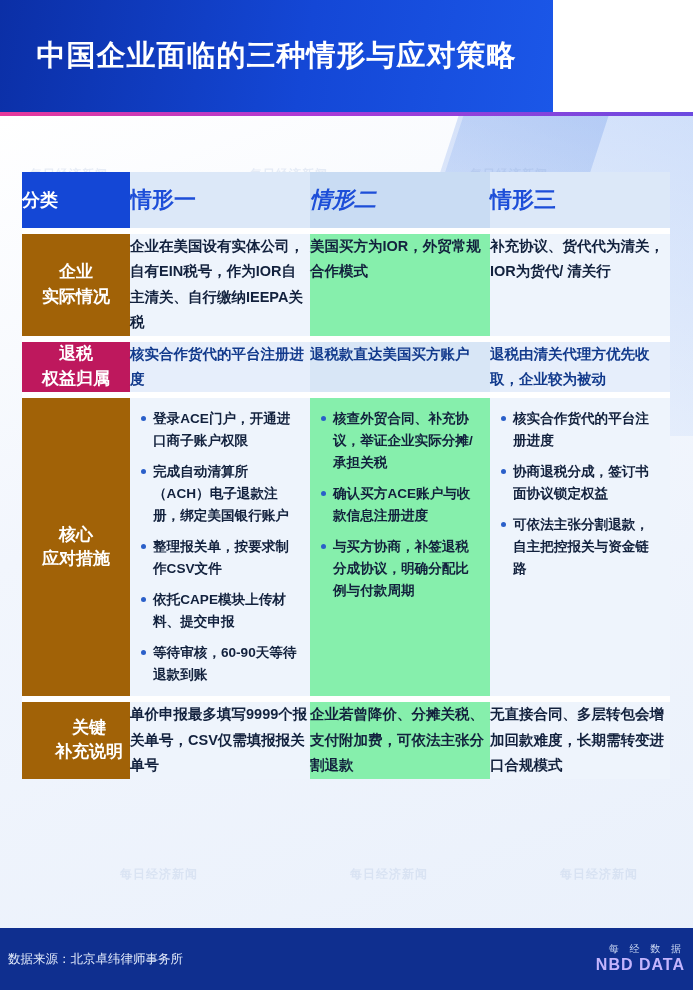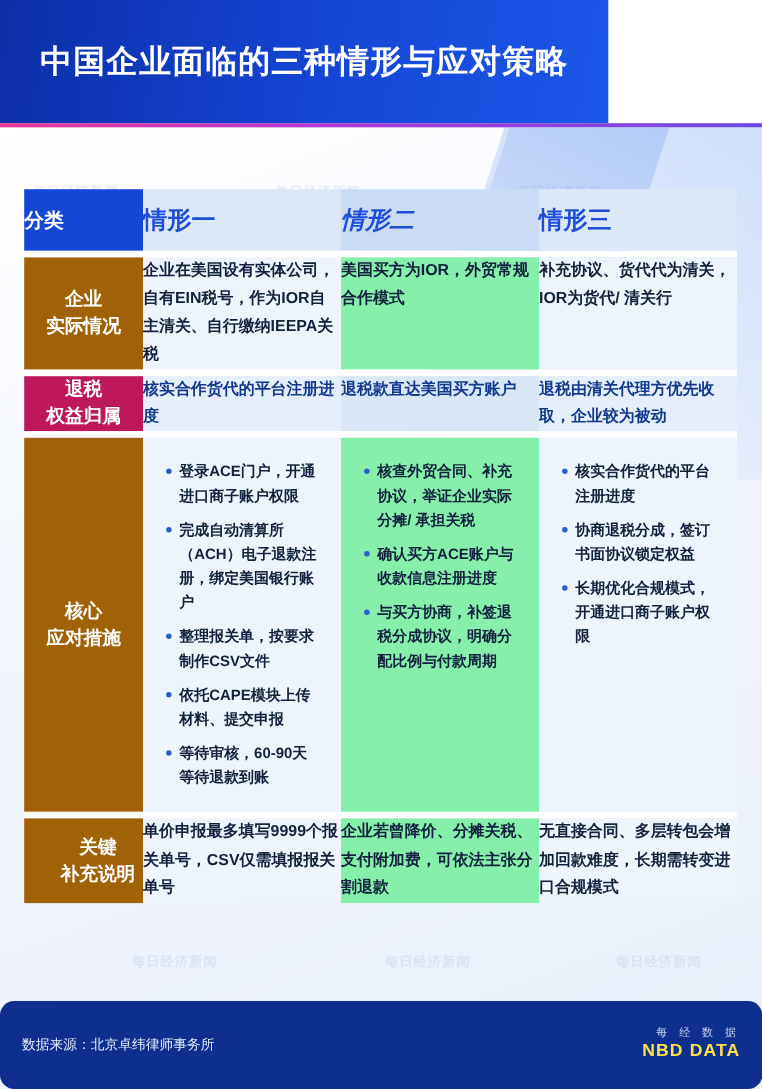--- a/index.html
+++ b/index.html
@@ -71,42 +71,42 @@
   .lab.blue-dark{background:#be185d;}
   .cell{
     padding:16px 14px 16px 14px;
     font-size:14.5px;line-height:1.75;color:#12213d;font-weight:bold;
   }
   .cell.shade-a{background:#eef4fc;}
   .cell.shade-b{background:#86efac;}
   .cell.strong{font-weight:bold;color:#123a8c;}
   .cell.strong.shade-a{background:#e6eefb;}
   .cell.strong.shade-b{background:#d8e6f6;}
-  ul.bullets{margin:16px;padding:4px;list-style:none;}
+  ul.bullets{margin:6px;padding:4px;list-style:none;}
   ul.bullets li{
     position:relative;padding-left:13px;margin-bottom:9px;
     font-size:13.6px;line-height:1.62;color:#12213d;
   }
   ul.bullets li:last-child{margin-bottom:0;}
   ul.bullets li:before{
     content:"";position:absolute;left:1px;top:8px;width:5px;height:5px;
     border-radius:50%;background:#2a5fc9;
   }
   .row-div{height:6px;background:#ffffff;}
   
   .footer{
-    position:absolute;left:0;bottom:0;width:693px;height:80px;
+    position:absolute;left:0;bottom:0;width:693px;height:62px;
     background:#0f2f8f;
     display:flex;align-items:center;justify-content:space-between;
-    padding:0 20px;box-sizing:border-box;border-radius:13px;
+    padding:0 8px;box-sizing:border-box;
   }
   .src{color:#e3ebfb;font-size:12.5px;}
   .brand{text-align:right;line-height:1.2;}
   .brand-cn{color:#c9d6f2;font-size:10px;letter-spacing:4px;}
-  .brand-en{color:#fde047;font-size:16px;font-weight:bold;letter-spacing:1px;}
+  .brand-en{color:#c4b5fd;font-size:16px;font-weight:bold;letter-spacing:1px;}
 </style>
 </head>
 <body>
 
 <div class="header">
   <div class="header-title">中国企业面临的三种情形与应对策略</div>
 </div>
 <div class="header-rule"></div>
 
 <div class="bg">
@@ -176,21 +176,21 @@
         <ul class="bullets">
           <li>核查外贸合同、补充协议，举证企业实际分摊/ 承担关税</li>
           <li>确认买方ACE账户与收款信息注册进度</li>
           <li>与买方协商，补签退税分成协议，明确分配比例与付款周期</li>
         </ul>
       </td>
       <td class="cell shade-a">
         <ul class="bullets">
           <li>核实合作货代的平台注册进度</li>
           <li>协商退税分成，签订书面协议锁定权益</li>
-          <li>长期优化合规模式，开通进口商子账户权限</li>
+          <li>可依法主张分割退款，自主把控报关与资金链路</li>
         </ul>
       </td>
     </tr>
     <tr>
         <td colspan="4" class="row-div"></td>
       </tr>
 
     <tr>
       <td class="lab" style="white-space:pre-line;padding-left:26px;">关键
 补充说明</td>

